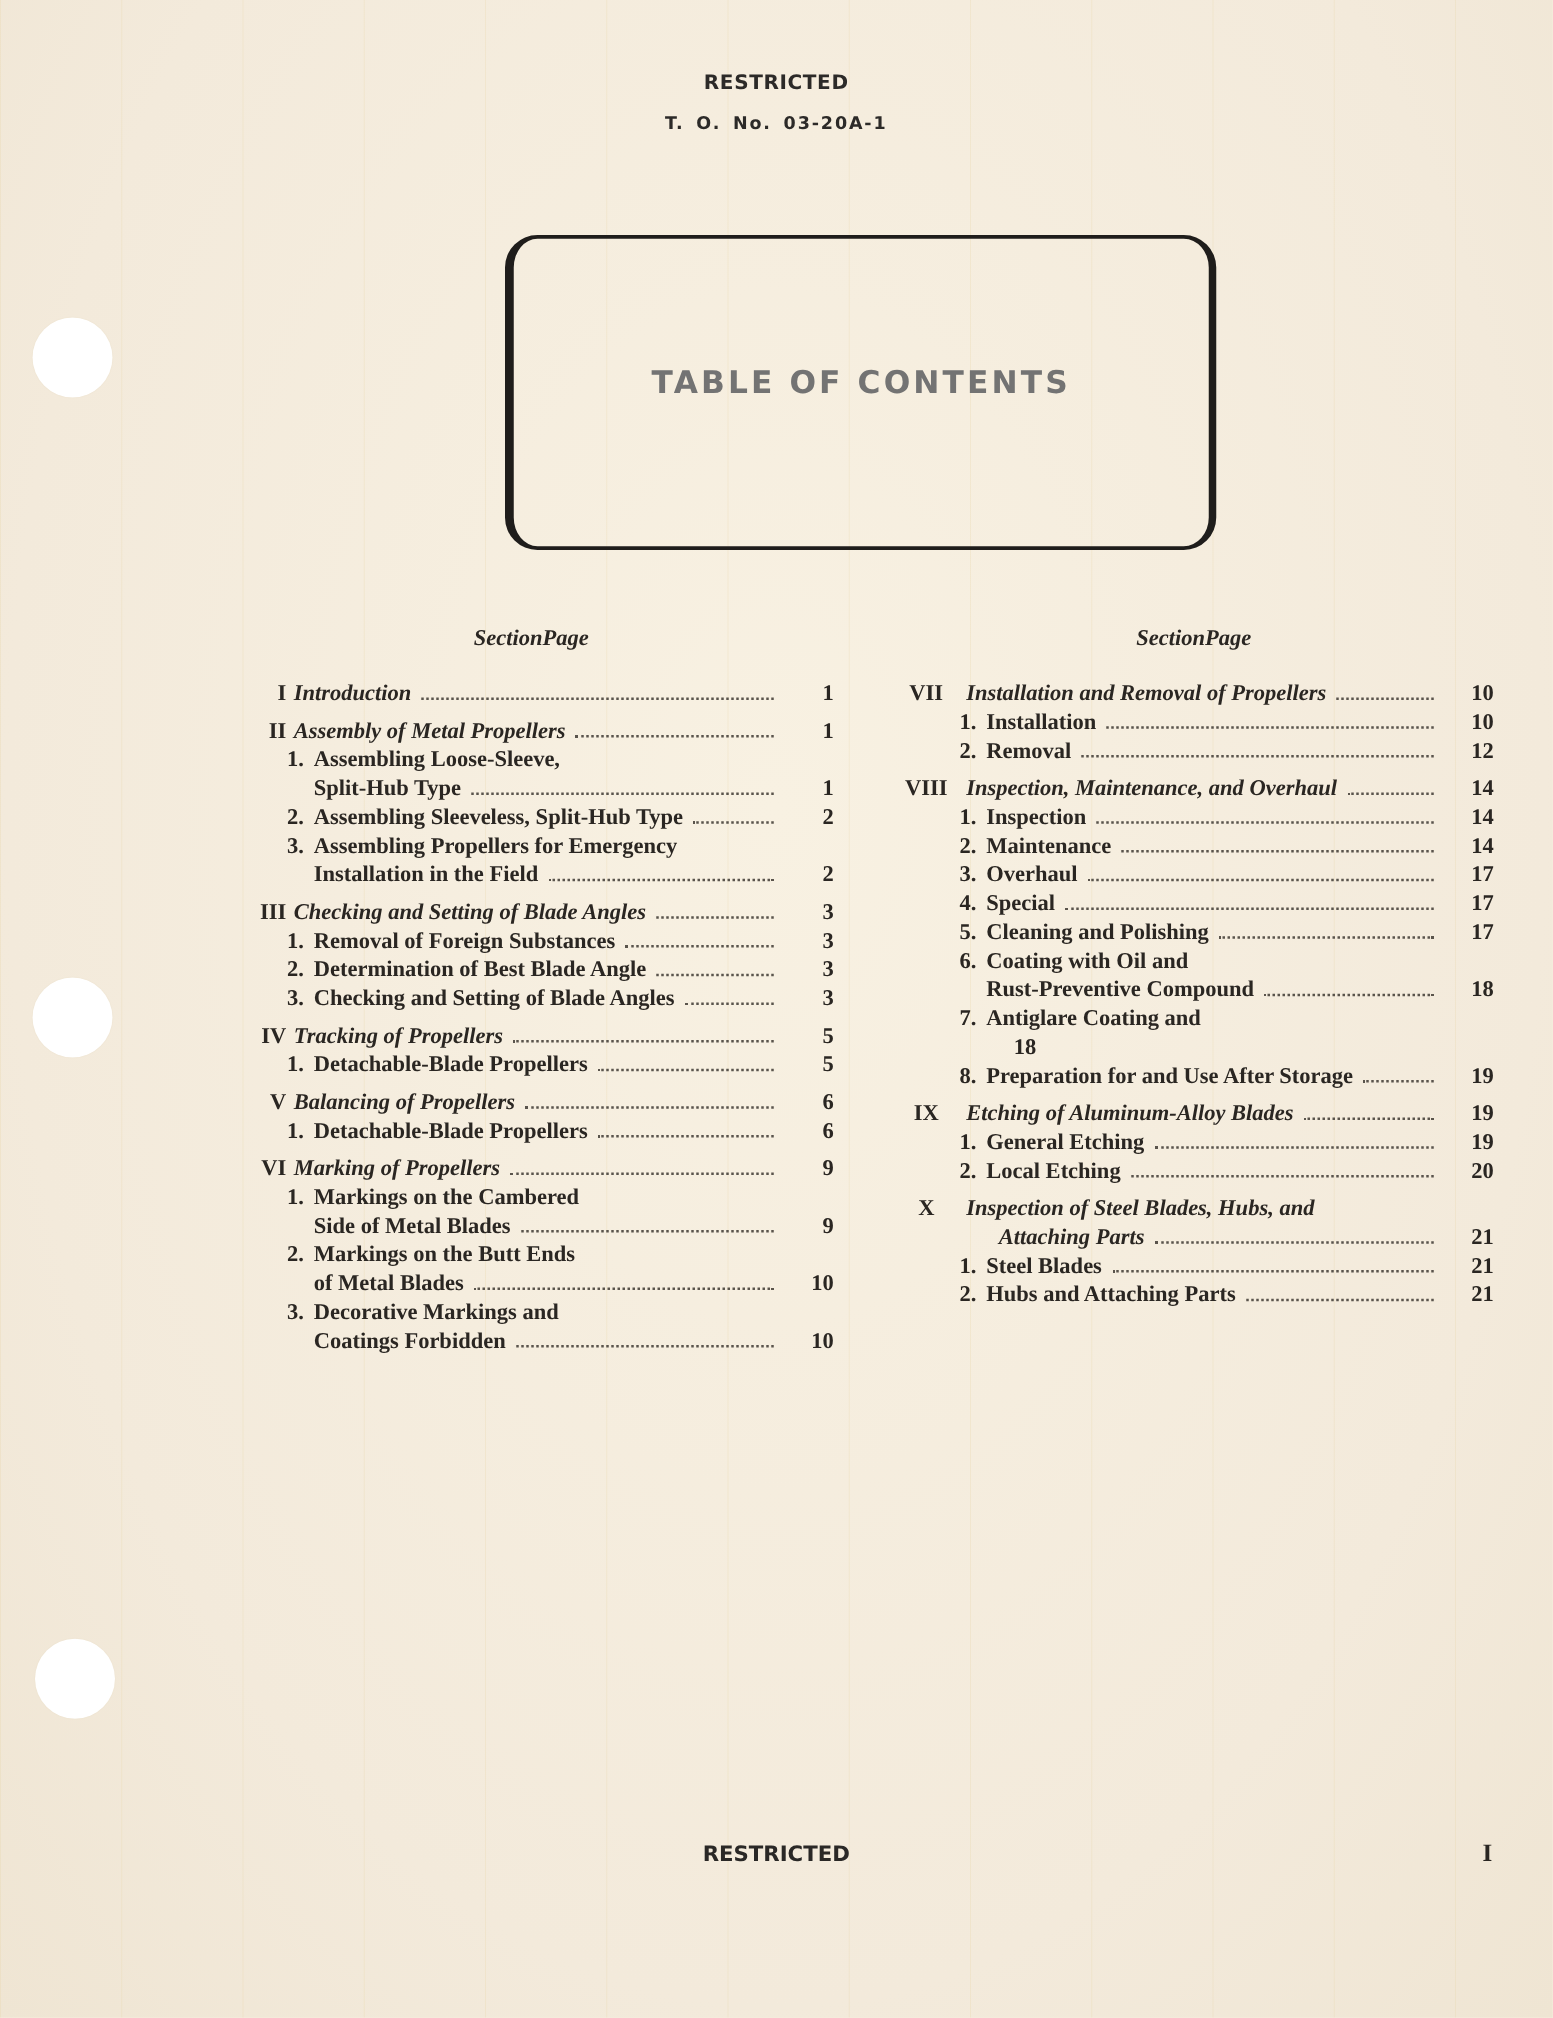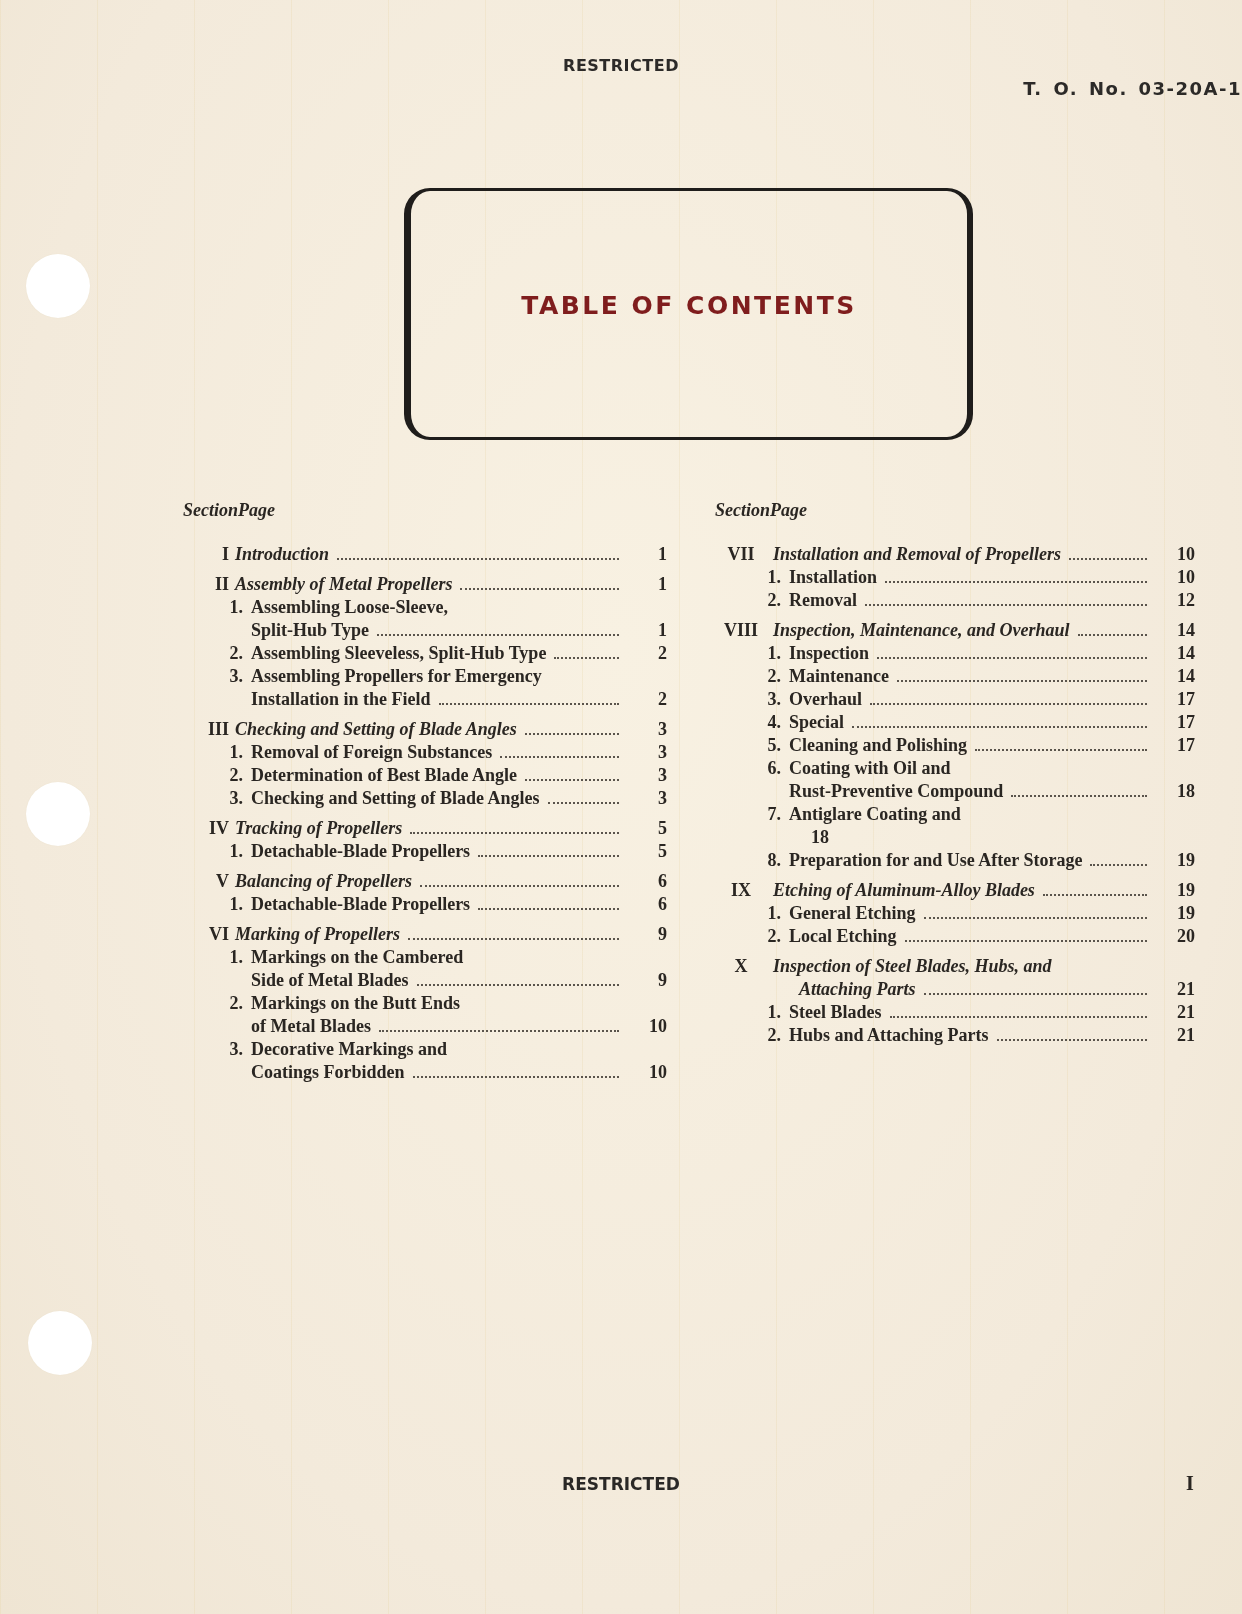--- a/index.html
+++ b/index.html
@@ -15,36 +15,36 @@
   }
   .hole {
     position:absolute; width:64px; height:64px; border-radius:50%;
     background:#ffffff; box-shadow: 0 0 1px #e8dcc4;
   }
   .header {
     position:absolute; left:0; width:1242px; top:56px; text-align:center;
     font-family:"DejaVu Sans", sans-serif; font-weight:bold; color:#2c2a28;
   }
   .header .restricted { font-size:16px; letter-spacing:0.5px; }
-  .header .tono { font-size:18px; margin-top:3px; letter-spacing:1.5px; word-spacing:3px;text-align:right; }
+  .header .tono { font-size:14px; margin-top:16px; letter-spacing:1.5px; word-spacing:3px; }
   .title-box {
     position:absolute; left:404px; top:188px; width:556px; height:246px;
     border:3px solid #1f1d1b; border-left-width:7px; border-right-width:6px;
     border-radius:26px;
   }
   .title-box .title {
     position:absolute; left:0; right:0; top:100px; text-align:center;
     font-family:"DejaVu Sans", sans-serif; font-weight:bold; font-size:25px;
-    letter-spacing:2.5px; color:#7f1d1d;
+    letter-spacing:2.5px; color:#737373;
   }
   .col { position:absolute; top:500px; }
   .col.left { left:183px; width:484px; }
   .col.right { left:715px; width:480px; }
   .col-head {
-    display:flex; justify-content:flex-start; font-style:italic; font-weight:bold;
+    display:flex; justify-content:center; font-style:italic; font-weight:bold;
     font-size:18px; height:36px; color:#2a2622;
   }
   .entry { position:relative; font-size:18px; line-height:23px; }
   .entry.sec { margin-top:7px; }
   .entry .row { display:flex; align-items:flex-end; }
   .num { display:inline-block; text-align:right; flex:none; }
   .sec .num { width:46px; padding-right:6px; font-weight:bold; }
   .sub .num { width:60px; padding-left:0; padding-right:8px; text-align:right; font-weight:bold; }
   .sec .label { font-style:italic; font-weight:bold; }
   .sub .label { font-weight:bold; }

